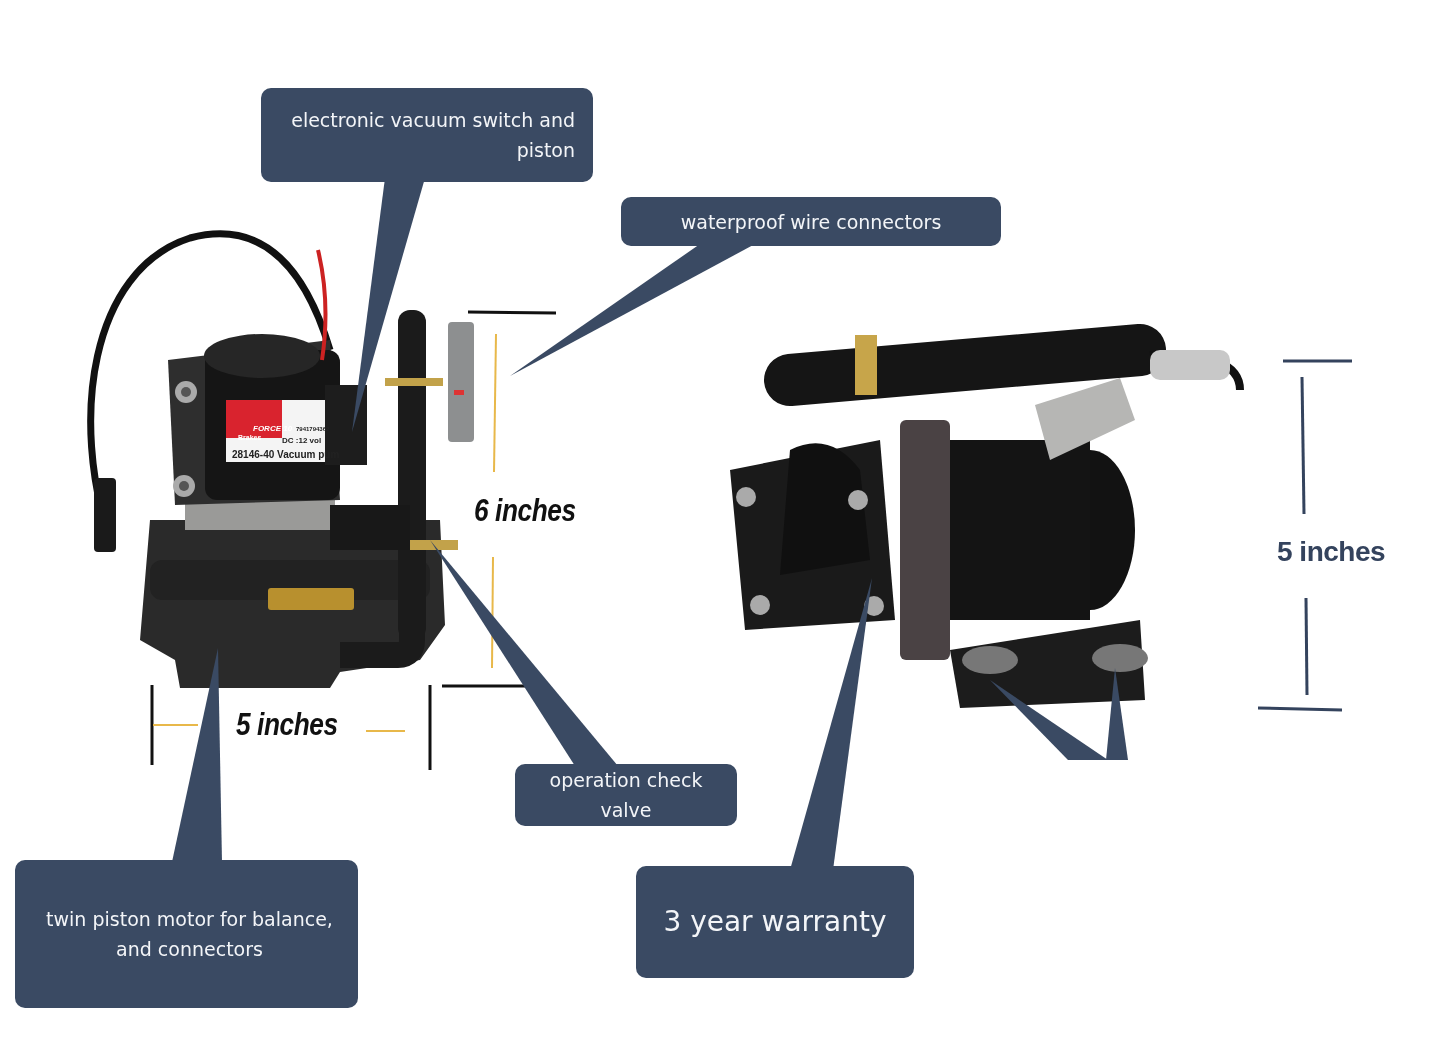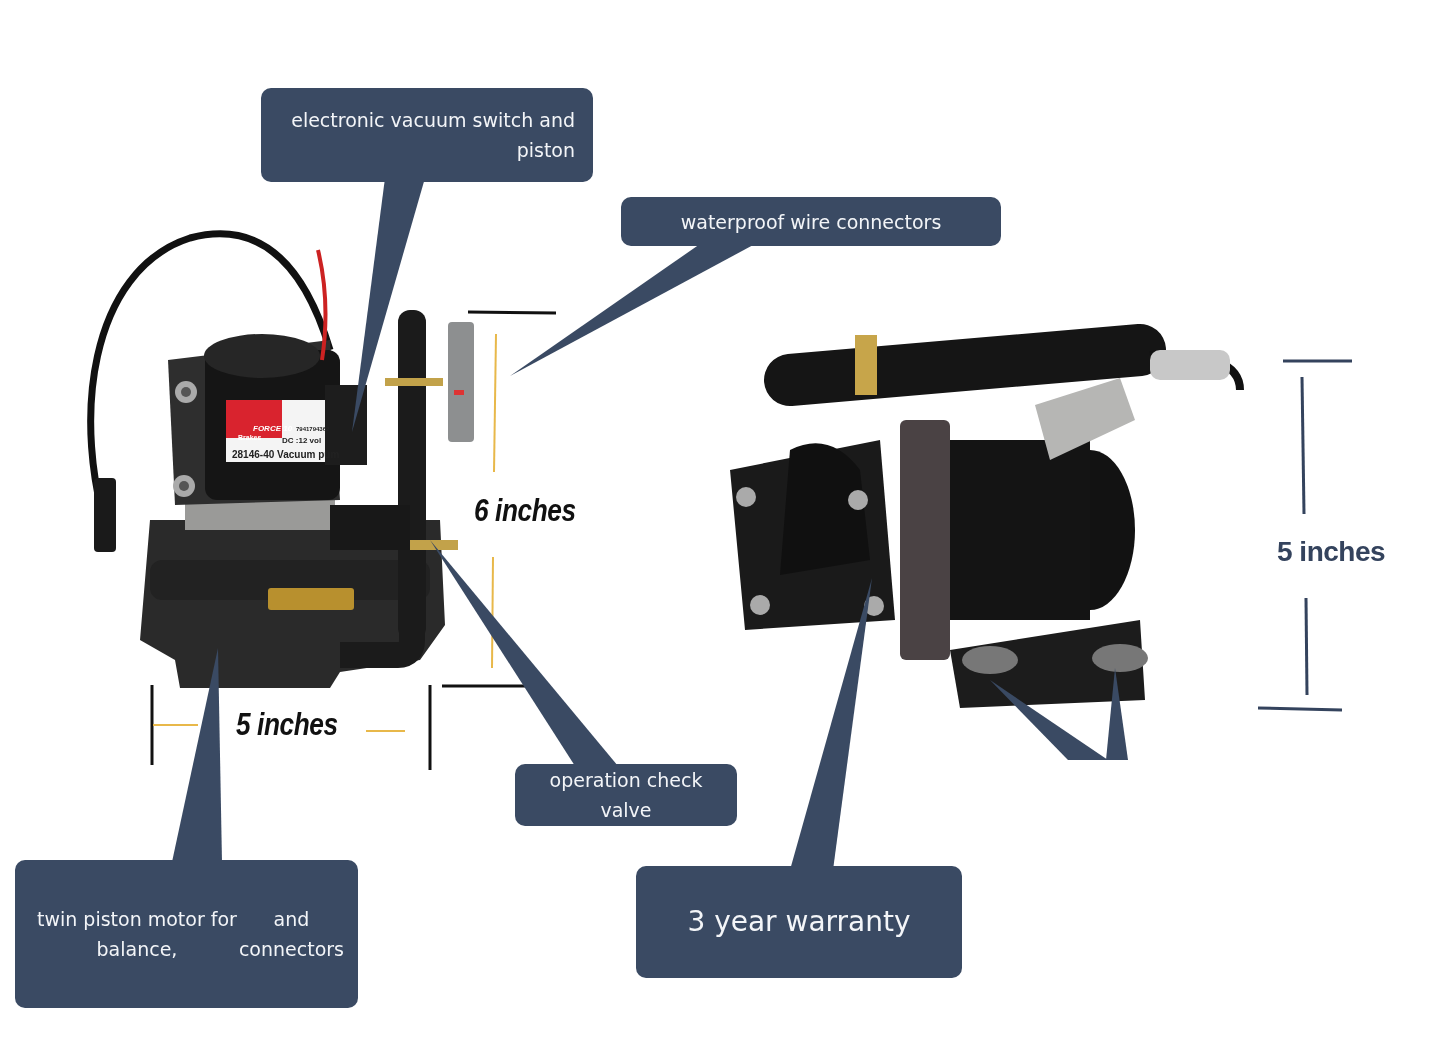--- a/index.html
+++ b/index.html
@@ -123,26 +123,26 @@
   </div>
 
   <div class="callout center" style="left:621px;top:197px;width:380px;height:49px;">
     <span>waterproof wire connectors</span>
   </div>
 
   <div class="callout center" style="left:515px;top:764px;width:222px;height:62px;">
     <span>operation check valve</span>
   </div>
 
-  <div class="callout center" style="left:15px;top:860px;width:343px;height:148px;justify-content:center;padding-left:20px;">
+  <div class="callout center" style="left:15px;top:860px;width:343px;height:148px;flex-direction:column;justify-content:center;padding-left:20px;">
     <span>twin piston motor for balance,</span>
     <span>and connectors</span>
   </div>
 
-  <div class="callout center big" style="left:636px;top:866px;width:326px;height:112px;">
+  <div class="callout center big" style="left:636px;top:866px;width:278px;height:112px;">
     <span>3 year warranty</span>
   </div>
 
 
   <div class="dim" style="left:474px;top:492px;">6 inches</div>
   <div class="dim" style="left:236px;top:706px;">5 inches</div>
   <div class="dim navy" style="left:1277px;top:536px;">5 inches</div>
 </div>
 
 </body></html>

